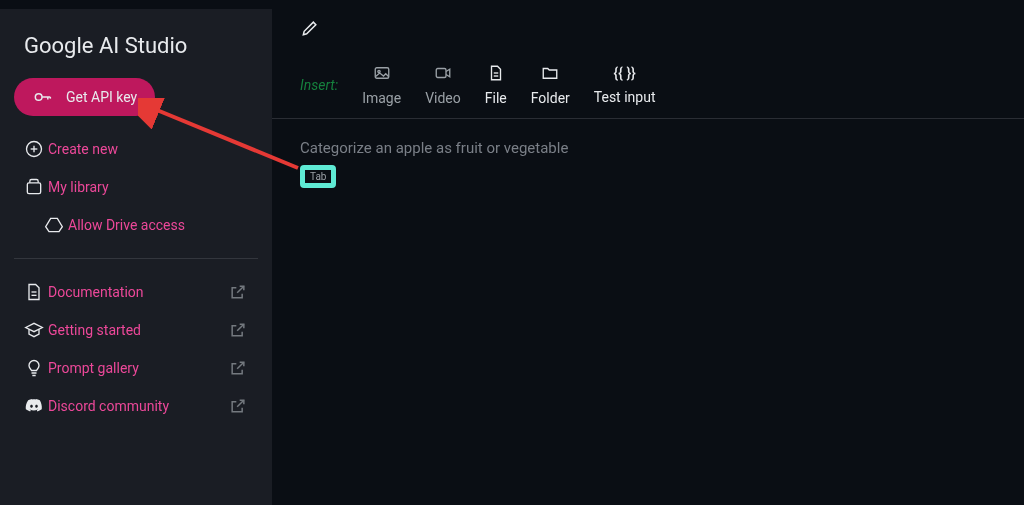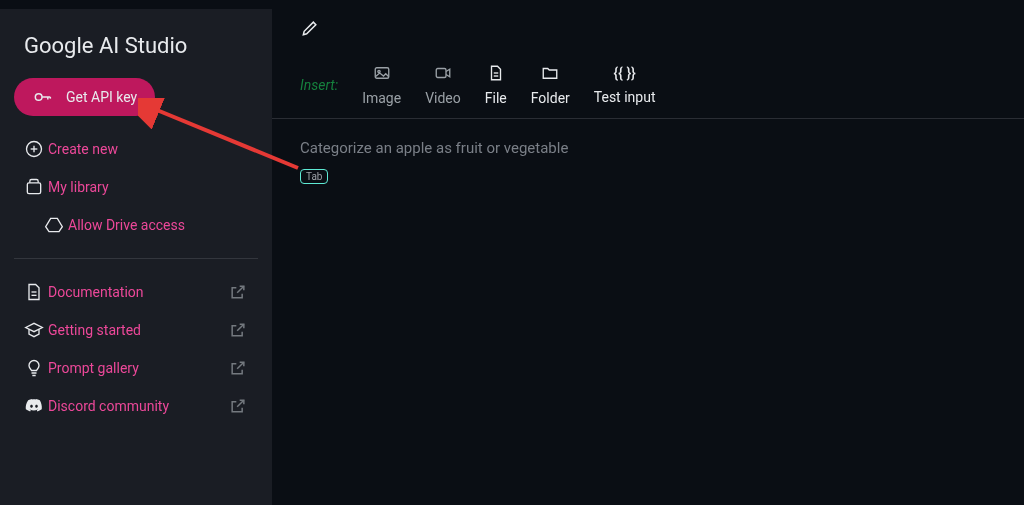--- a/index.html
+++ b/index.html
@@ -121,21 +121,21 @@
     .prompt-area {
       padding: 20px 28px;
     }
     .placeholder-text {
       color: #7a7f87;
       font-size: 15px;
       margin-bottom: 8px;
     }
     .tab-badge {
       display: inline-block;
-      border: 1px solid #5eead4;
+      border: 5px solid #5eead4;
       border-radius: 4px;
       padding: 1px 5px;
       font-size: 10px;
       color: #9aa0a6;
     }
     
     
     .arrow-annotation {
       position: absolute;
       left: 138px;

